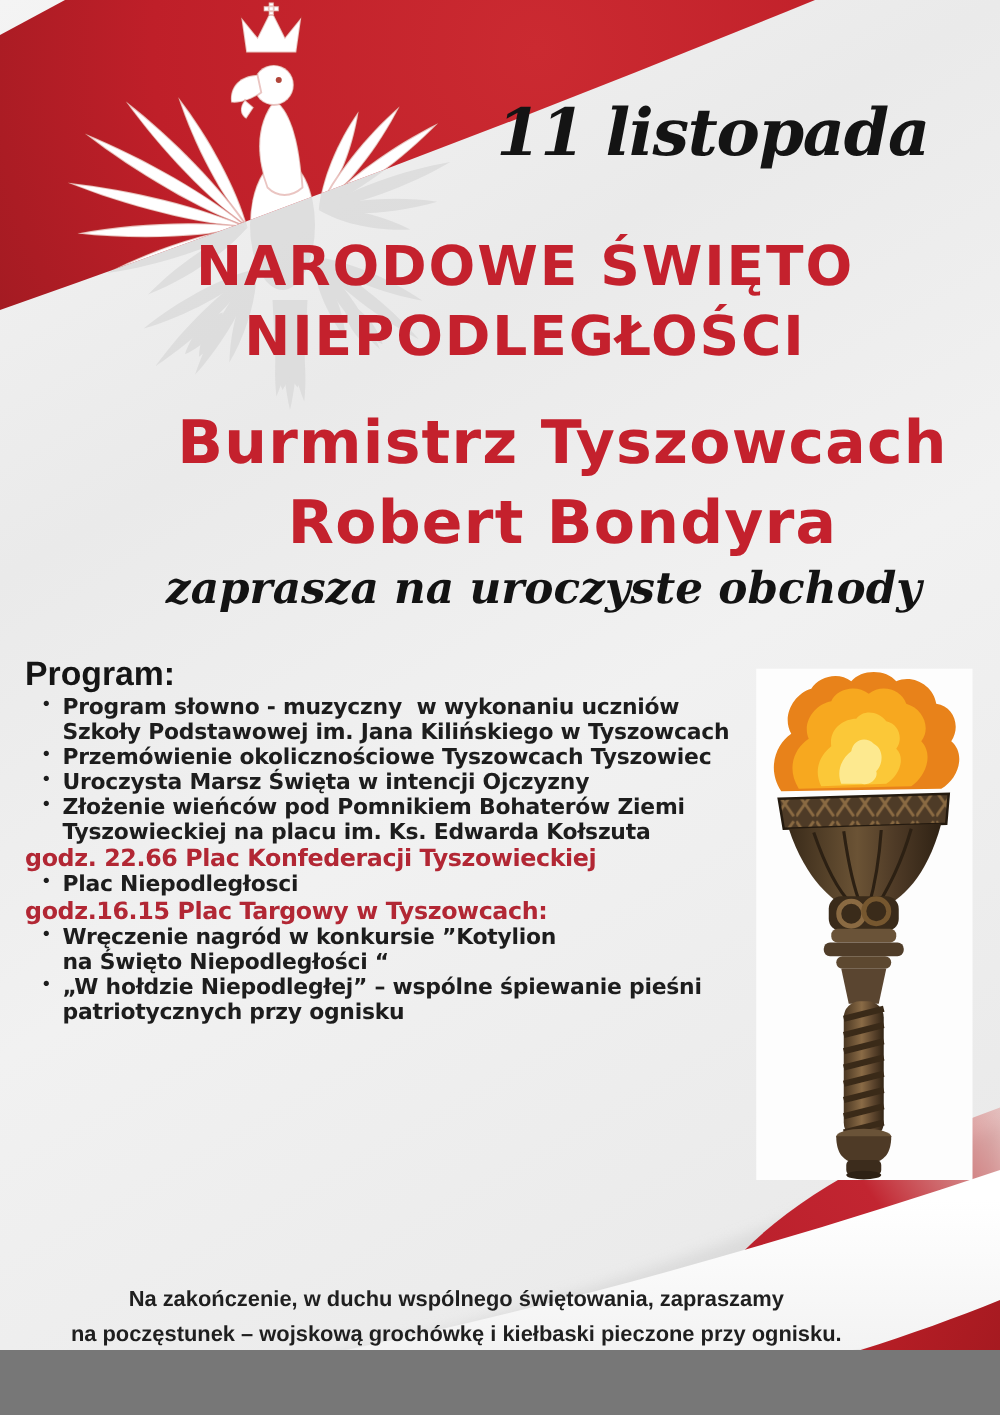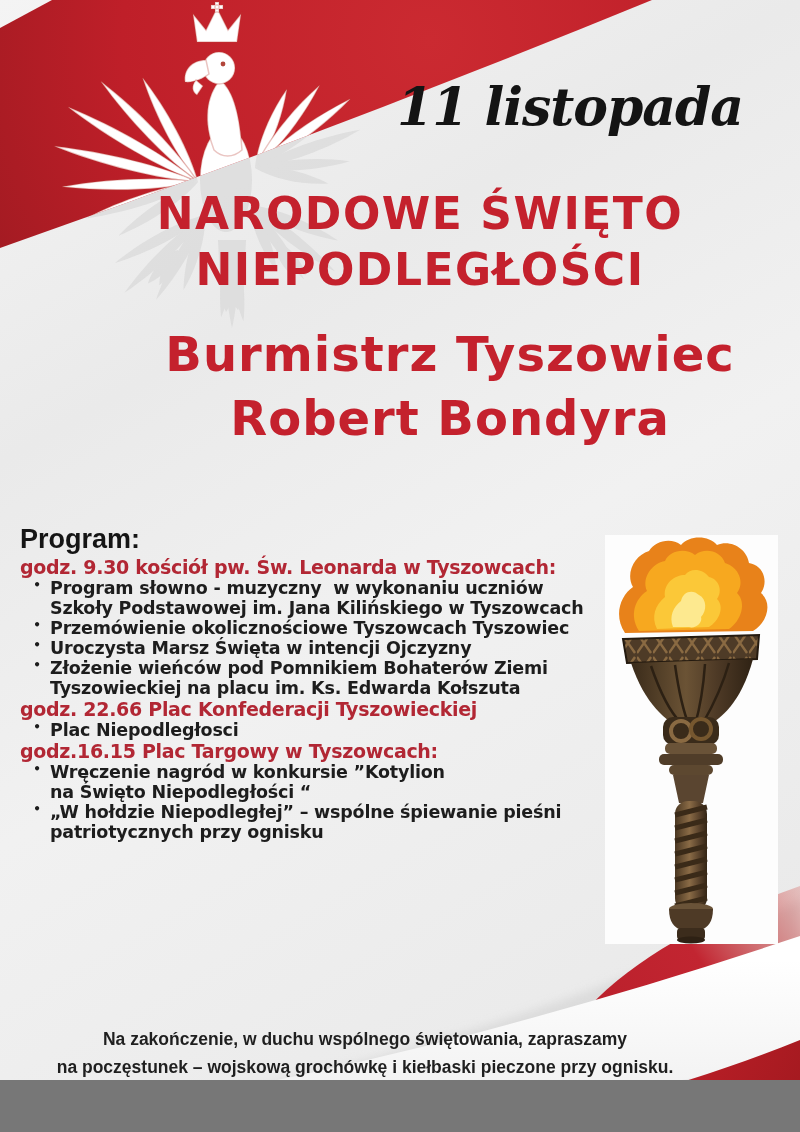--- a/index.html
+++ b/index.html
@@ -193,29 +193,26 @@
       <ellipse cx="86" cy="374" rx="22" ry="6" fill="#6a5338"></ellipse>
       <path d="M 64,374 C 64,388 70,392 74,394 L 98,394 C 102,392 108,388 108,374 Z" fill="#4e3a26"></path>
       <rect x="72" y="393" width="28" height="12" rx="4" fill="#3c2c1c"></rect>
       <ellipse cx="86" cy="405" rx="14" ry="3.5" fill="#2e2114"></ellipse>
     </svg>
   </div>
 
   <div class="txt-abs date">11 listopada</div>
   <div class="txt-abs title">NARODOWE ŚWIĘTO</div>
   <div class="txt-abs title l2">NIEPODLEGŁOŚCI</div>
-  <div class="txt-abs host">Burmistrz Tyszowiec</div>
+  <div class="txt-abs host">Burmistrz Tyszowcach</div>
   <div class="txt-abs host l2">Robert Bondyra</div>
+  <div class="txt-abs invite">zaprasza na uroczyste obchody</div>
   <div class="txt-abs program-label">Program:</div>
 
   <div class="schedule">
-      <div class="row heading">
-    
-    <span class="txt">godz. 9.30 kościół pw. Św. Leonarda w Tyszowcach:</span>
-  </div>
       <div class="row bullet">
     <span class="dot">•</span>
     <span class="txt">Program słowno - muzyczny  w wykonaniu uczniów</span>
   </div>
       <div class="row cont">
     <span class="dot">•</span>
     <span class="txt">Szkoły Podstawowej im. Jana Kilińskiego w Tyszowcach</span>
   </div>
       <div class="row bullet">
     <span class="dot">•</span>

